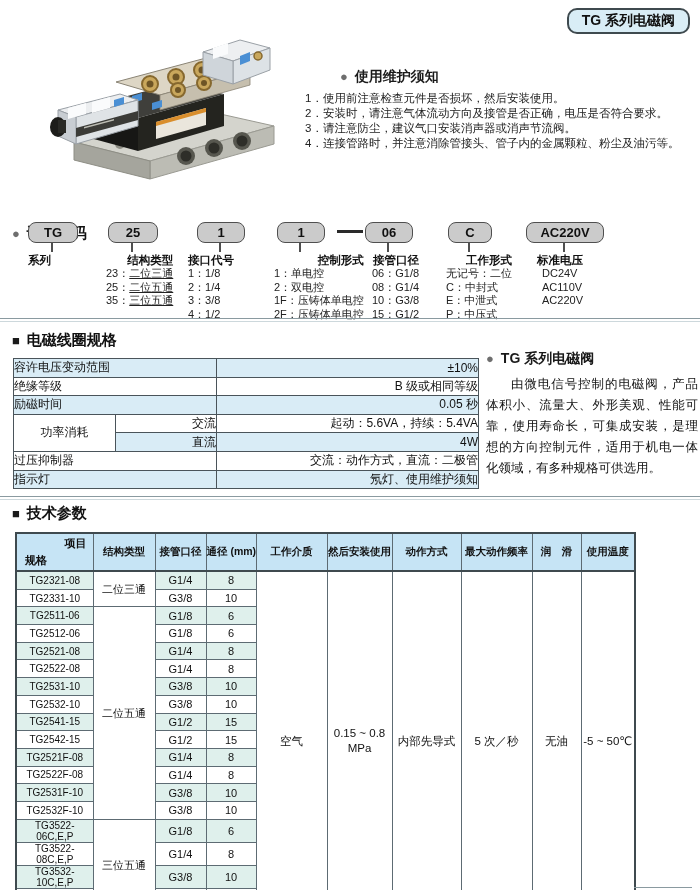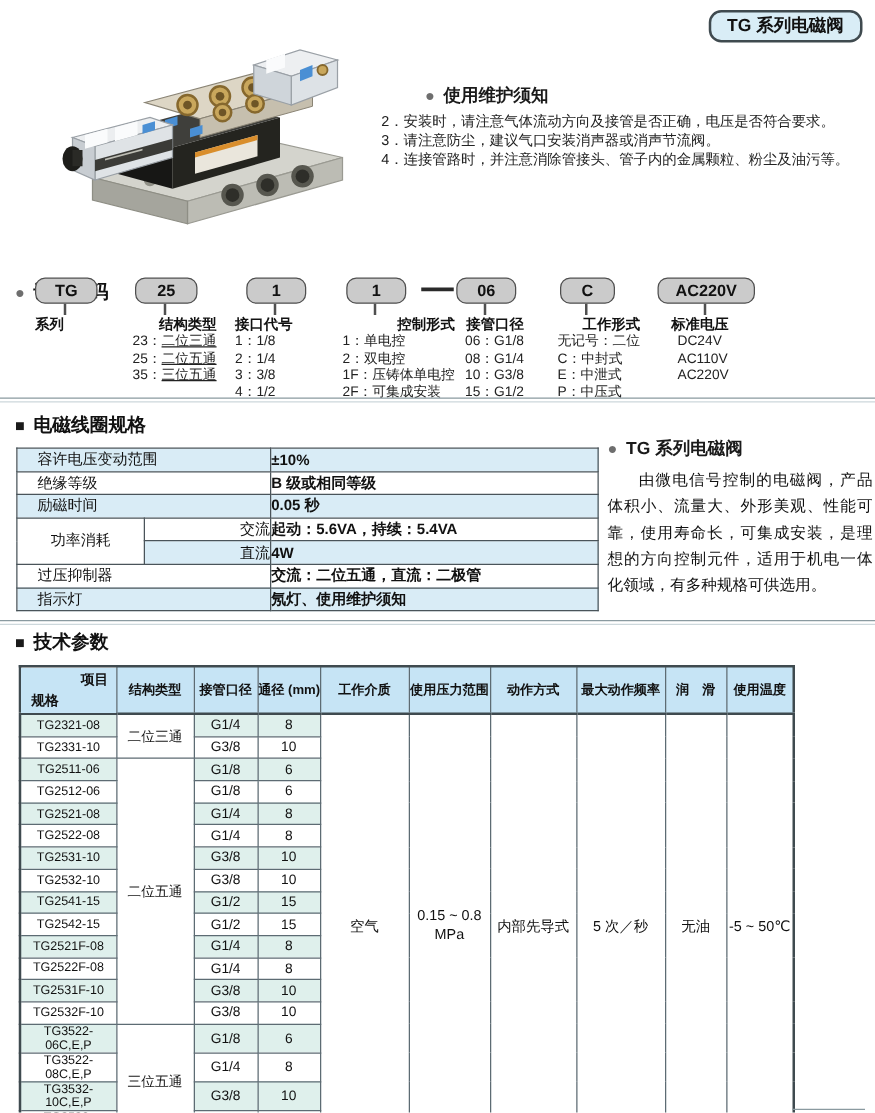--- a/index.html
+++ b/index.html
@@ -34,24 +34,24 @@
   .ob-item{font-size:11px;line-height:13.5px;color:#222;font-weight:500;}
   .ob-col.indent .ob-item{padding-left:9px;}
   .ob-item .ul{text-decoration:underline;}
 
   
   .rule{position:absolute;left:0;width:700px;height:2px;border-top:1px solid #8a9aa0;border-bottom:1px solid #cdd8dc;}
 
   
   #coil-table{position:absolute;left:13px;top:358px;width:465px;border-collapse:collapse;table-layout:fixed;}
   #coil-table td{border:1px solid #4a545a;height:17.6px;padding:0;font-size:12px;color:#111;font-weight:500;}
-  #coil-table td.lbl{text-align:left;padding-left:16px;}
+  #coil-table td.lbl{text-align:left;}
   #coil-table td.lblc{text-align:center;}
   #coil-table td.sub{text-align:right;}
-  #coil-table td.val{text-align:left;font-weight:bold;}
+  #coil-table td.val{text-align:right;}
   #coil-table tr.tint{background:#d9ecf6;}
 
   
   #series-info{position:absolute;left:486px;top:350px;width:212px;}
   #series-info .s-head{font-size:14px;font-weight:bold;}
   #series-info .s-head .dot{color:#6e6e6e;font-size:13px;margin-right:7px;}
   #series-info .s-body{margin-top:6px;font-size:12.5px;line-height:21px;text-align:justify;
                        text-indent:2em;color:#111;font-weight:500;}
 
   
@@ -136,20 +136,21 @@
     <ellipse cx="30" cy="97" rx="8" ry="10" fill="#1d1d1a"></ellipse>
     <rect x="30" y="90" width="8" height="13" fill="#2a2a26"></rect>
   </svg>
 </div>
 
 <div id="maint">
   <div class="m-head">
     <span class="dot">●</span><span>使用维护须知</span>
   </div>
   <div class="m-items" id="maint-list">
+      <div class="m-item">1．使用前注意检查元件是否损坏，然后安装使用。</div>
       <div class="m-item">2．安装时，请注意气体流动方向及接管是否正确，电压是否符合要求。</div>
       <div class="m-item">3．请注意防尘，建议气口安装消声器或消声节流阀。</div>
       <div class="m-item">4．连接管路时，并注意消除管接头、管子内的金属颗粒、粉尘及油污等。</div>
     </div>
 </div>
 
 <div class="sec-head" style="left:12px;top:188px;margin-top:36px;">
   <span class="dot">●</span><span>订购代码</span>
 </div>
 <div id="ord-diagram">
@@ -175,21 +176,21 @@
       <div class="ob-item">3：3/8</div>
       <div class="ob-item">4：1/2</div>
     </div>
     <div class="ob" style="left: 277px; width: 46px;">1</div>
     <div class="ob-tick" style="left: 299.25px;"></div>
     <div class="ob-col" style="left: 274px;">
       <div class="ob-title">控制形式</div>
       <div class="ob-item">1：单电控</div>
       <div class="ob-item">2：双电控</div>
       <div class="ob-item">1F：压铸体单电控</div>
-      <div class="ob-item">2F：可集成安装</div>
+      <div class="ob-item">2F：压铸体单电控</div>
     </div>
     <div class="ob" style="left: 365px; width: 46px;">06</div>
     <div class="ob-tick" style="left: 387.25px;"></div>
     <div class="ob-col" style="left: 372px;">
       <div class="ob-title">接管口径</div>
       <div class="ob-item">06：G1/8</div>
       <div class="ob-item">08：G1/4</div>
       <div class="ob-item">10：G3/8</div>
       <div class="ob-item">15：G1/2</div>
     </div>
@@ -241,21 +242,21 @@
         <td class="lblc" rowspan="2">功率消耗</td>
         <td class="sub">交流</td>
         <td class="val">起动：5.6VA，持续：5.4VA</td>
       </tr>
       <tr class="tint">
         <td class="sub">直流</td>
         <td class="val">4W</td>
       </tr>
       <tr>
         <td class="lbl" colspan="2">过压抑制器</td>
-        <td class="val">交流：二位五通，直流：二极管</td>
+        <td class="val">交流：动作方式，直流：二极管</td>
       </tr>
       <tr class="tint">
         <td class="lbl" colspan="2">指示灯</td>
         <td class="val">氖灯、使用维护须知</td>
       </tr>
     </tbody>
 </table>
 
 <div id="series-info">
   <div class="s-head">
@@ -285,21 +286,21 @@
   <thead>
     <tr id="tech-head-row">
       <th id="corner-cell">
         <span class="c-top">项目</span>
         <span class="c-bottom">规格</span>
       </th>
     <th>结构类型</th>
         <th>接管口径</th>
         <th>通径 (mm)</th>
         <th>工作介质</th>
-        <th>使用压力范围</th>
+        <th>然后安装使用</th>
         <th>动作方式</th>
         <th>最大动作频率</th>
         <th>润　滑</th>
         <th>使用温度</th>
       </tr>
   </thead>
   <tbody id="tech-tbody">
       <tr>
         <td class="model tint">TG2321-08</td>
         <td class="type" rowspan="2">二位三通</td>

